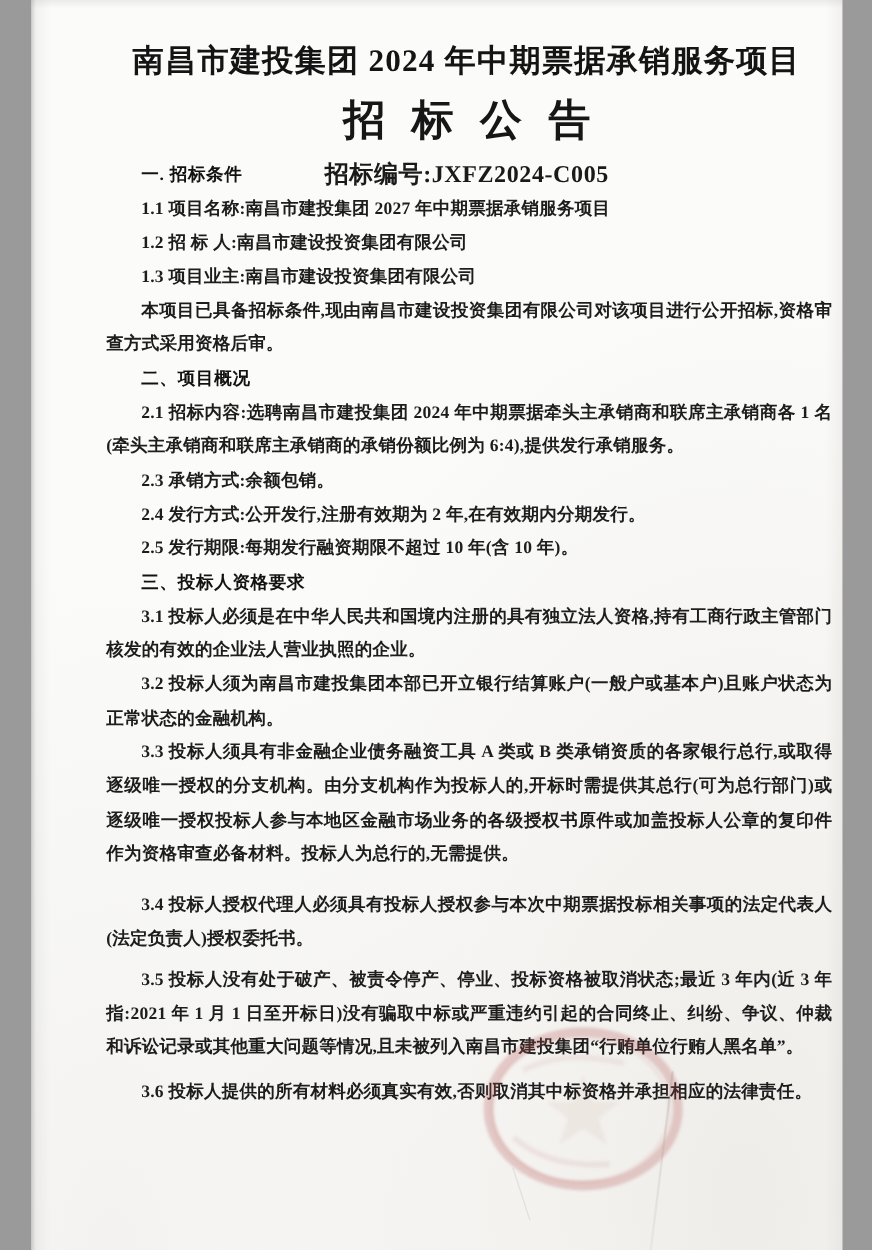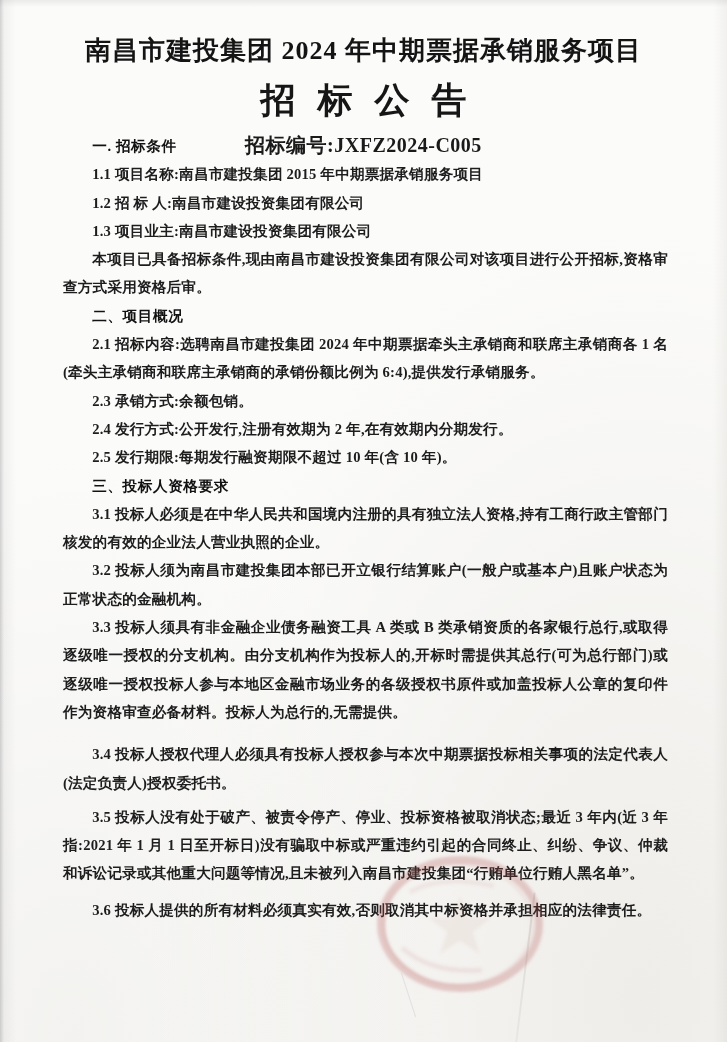--- a/index.html
+++ b/index.html
@@ -1,18 +1,18 @@
 <!DOCTYPE html>
 <html><head>
 <meta charset="utf-8">
 <style>
   html,body{margin:0;padding:0;background:#9a9a9a;}
   .page{
     position:relative;
-    width:727px;height:1042px;
+    width:676px;height:1042px;
     margin:0 auto;
     overflow:hidden;
     color:#1d1d1d;
     background:
       linear-gradient(90deg, rgba(110,110,110,.30) 0px, rgba(180,180,180,.14) 4px, rgba(255,255,255,0) 16px),
       linear-gradient(180deg, rgba(150,150,150,.16) 0px, rgba(255,255,255,0) 7px),
       linear-gradient(270deg, rgba(190,185,176,.16) 0px, rgba(255,255,255,0) 14px),
       radial-gradient(ellipse at 88% 96%, rgba(206,200,189,.28), rgba(255,255,255,0) 55%),
       radial-gradient(ellipse at 10% 100%, rgba(206,202,194,.18), rgba(255,255,255,0) 40%),
       #fbfbfa;
@@ -69,21 +69,21 @@
 <div class="page">
 
   <div class="title-block">
     <h1 class="doc-title">南昌市建投集团 2024 年中期票据承销服务项目</h1>
     <h2 class="doc-subtitle">招标公告</h2>
     <p class="tender-no">招标编号:JXFZ2024-C005</p>
   </div>
 
   <div class="body-text">
     <p class="doc-heading">一. 招标条件</p>
-    <p class="doc-para">1.1 项目名称:南昌市建投集团 2015 年中期票据承销服务项目</p>
+    <p class="doc-para">1.1 项目名称:南昌市建投集团 2027 年中期票据承销服务项目</p>
     <p class="doc-para">1.2 招 标 人:南昌市建设投资集团有限公司</p>
     <p class="doc-para">1.3 项目业主:南昌市建设投资集团有限公司</p>
     <p class="doc-para">本项目已具备招标条件,现由南昌市建设投资集团有限公司对该项目进行公开招标,资格审查方式采用资格后审。</p>
     <p class="doc-heading">二、项目概况</p>
     <p class="doc-para">2.1 招标内容:选聘南昌市建投集团 2024 年中期票据牵头主承销商和联席主承销商各 1 名(牵头主承销商和联席主承销商的承销份额比例为 6:4),提供发行承销服务。</p>
     <p class="doc-para">2.3 承销方式:余额包销。</p>
     <p class="doc-para">2.4 发行方式:公开发行,注册有效期为 2 年,在有效期内分期发行。</p>
     <p class="doc-para">2.5 发行期限:每期发行融资期限不超过 10 年(含 10 年)。</p>
     <p class="doc-heading">三、投标人资格要求</p>
     <p class="doc-para">3.1 投标人必须是在中华人民共和国境内注册的具有独立法人资格,持有工商行政主管部门核发的有效的企业法人营业执照的企业。</p>

